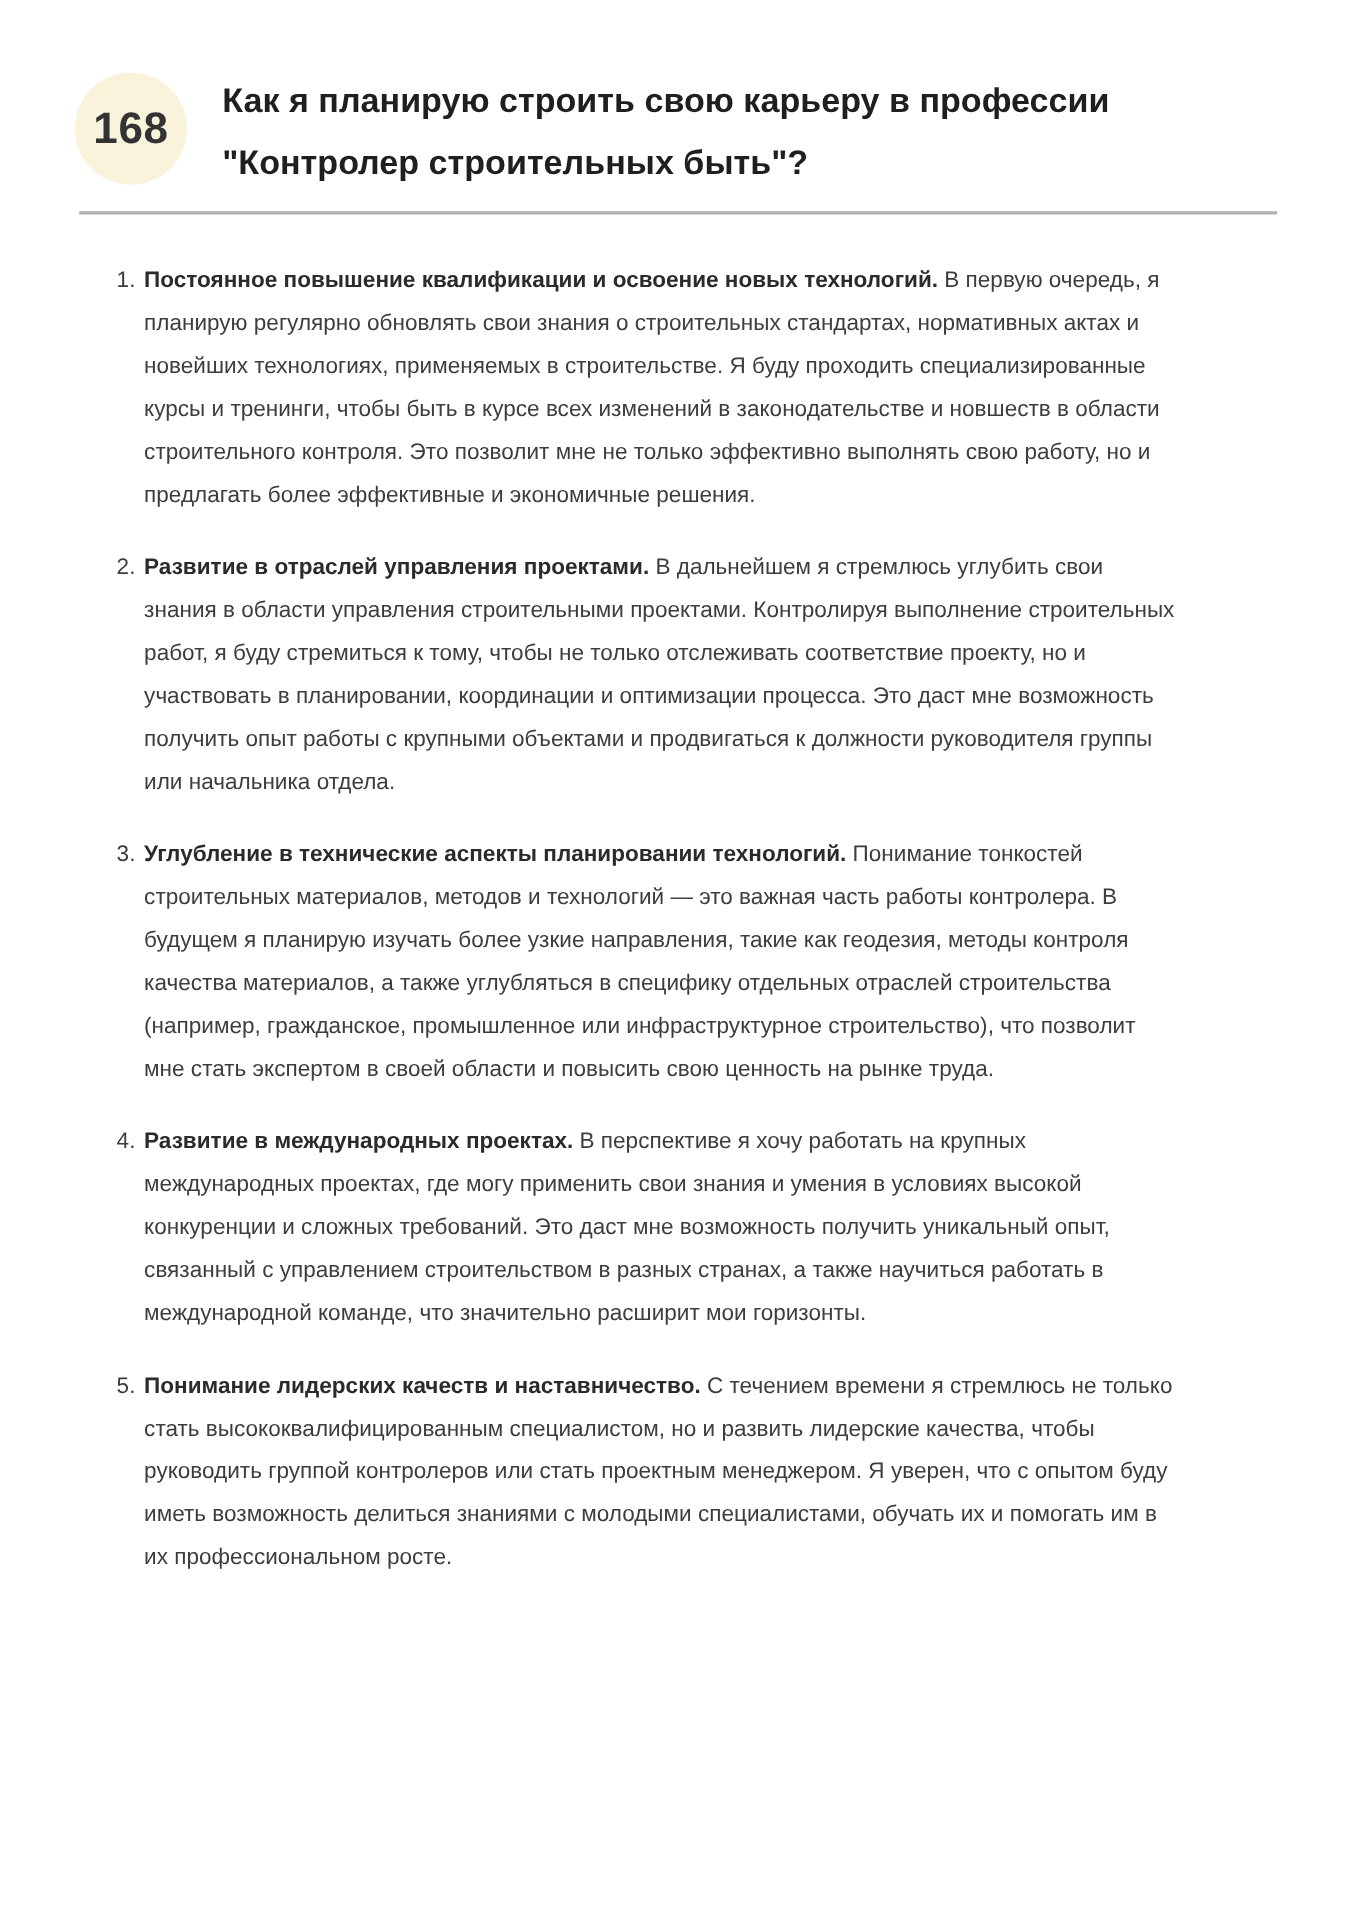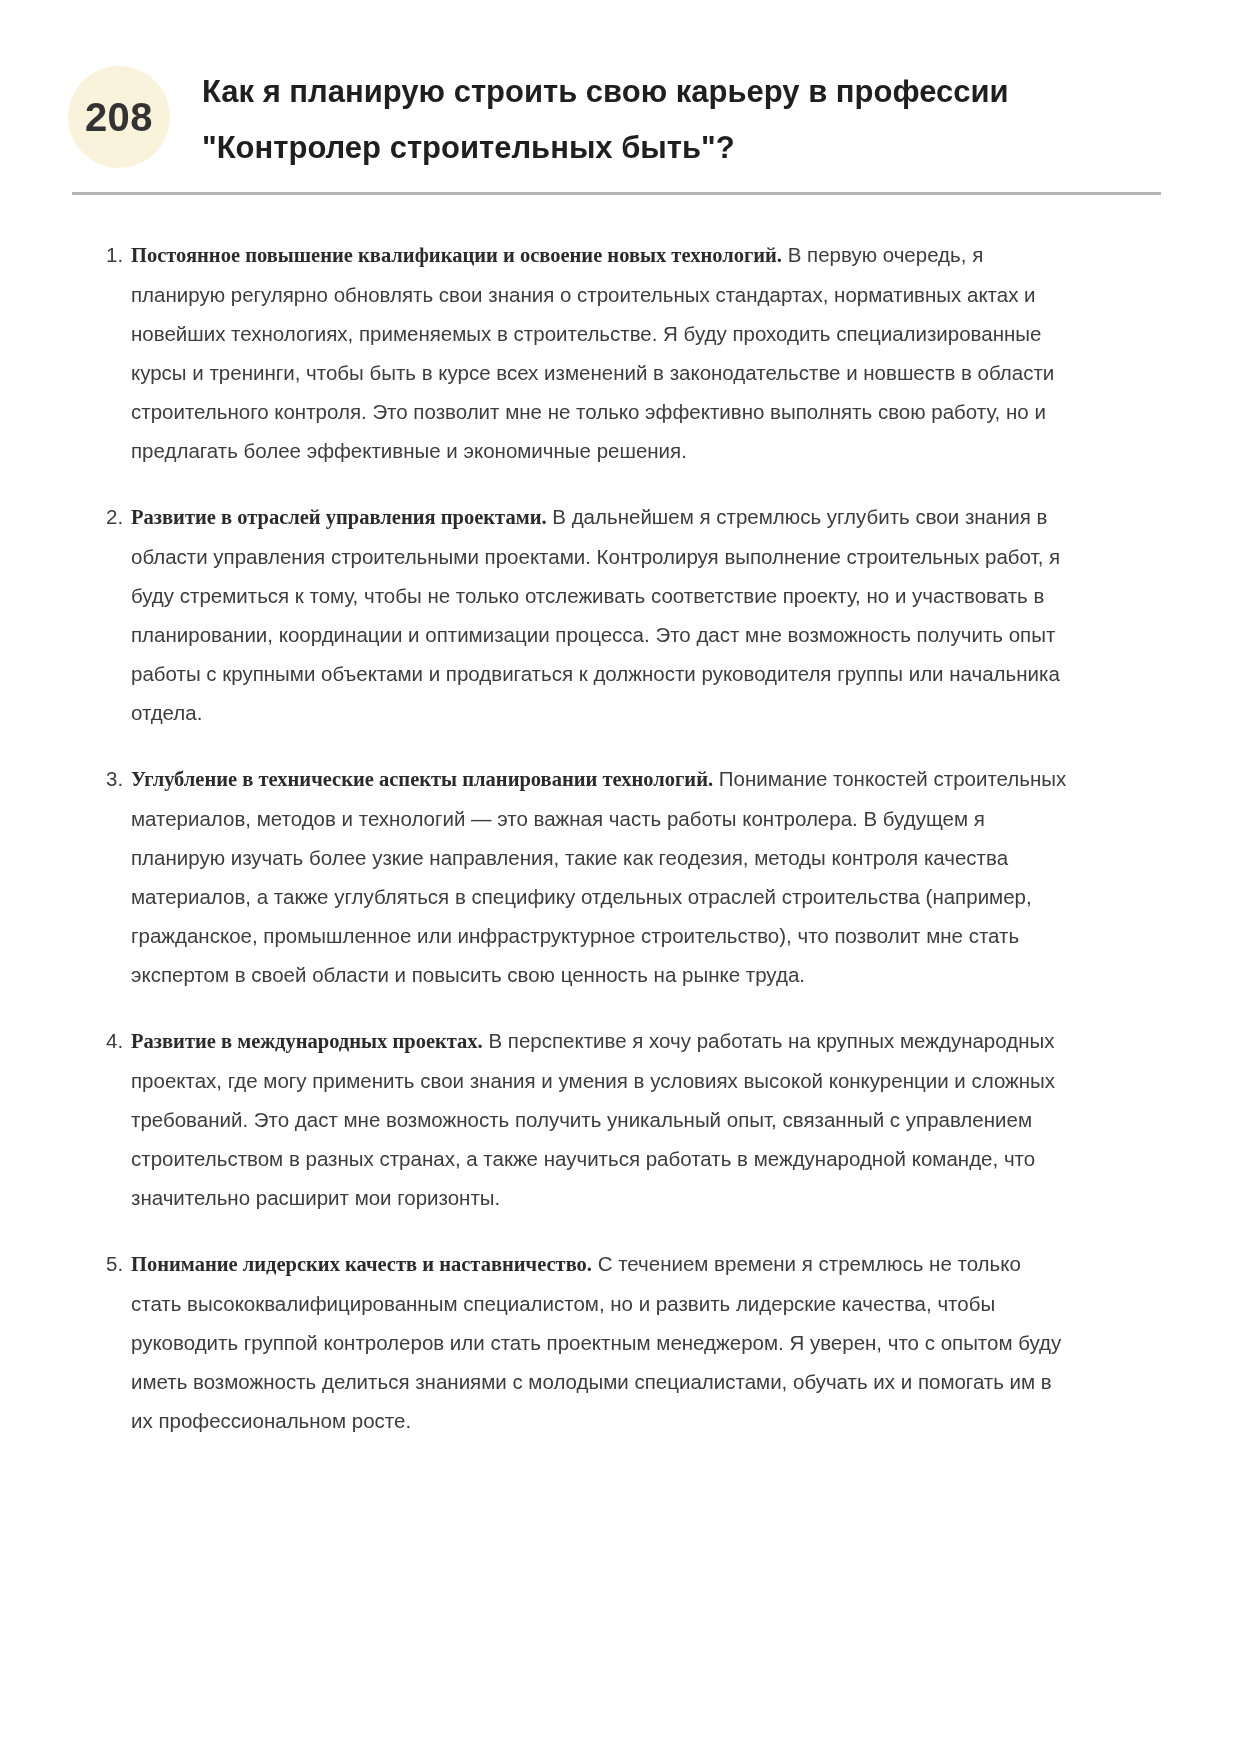--- a/index.html
+++ b/index.html
@@ -75,31 +75,30 @@
   .item-number {
     position: absolute;
     left: -1px;
     top: 0;
     font-weight: 400;
     color: #3d3d3d;
   }
   .item-heading {
     font-weight: 700;
     color: #2b2b2b;
-    font-family: Liberation Serif, serif;
   }
 </style>
 </head>
 <body>
 
 <div class="page">
 
   <div class="header">
     <div class="badge">
-      <span class="badge-number">208</span>
+      <span class="badge-number">168</span>
     </div>
     <h1 class="title">Как я планирую строить свою карьеру в профессии "Контролер строительных быть"?</h1>
   </div>
 
   <hr class="divider">
 
   <ol class="answer-list">
 
     <li class="answer-item">
       <span class="item-number">1.</span>

